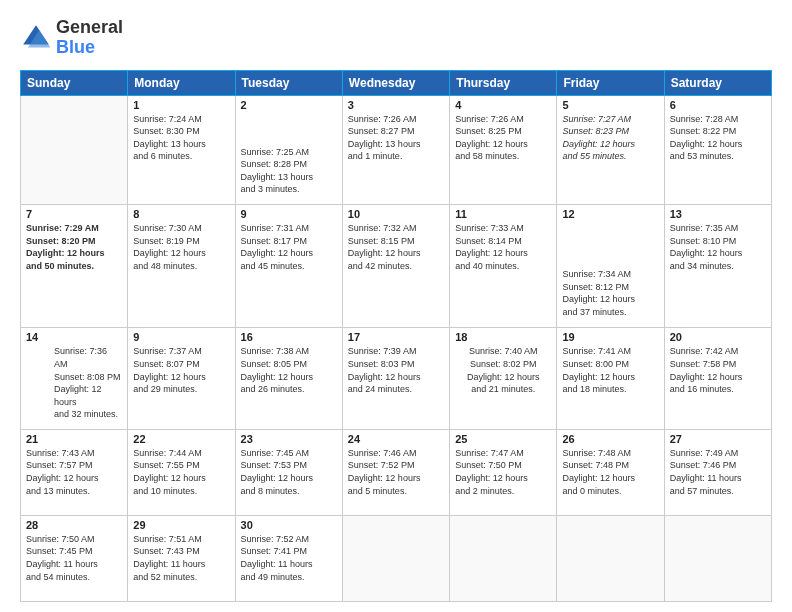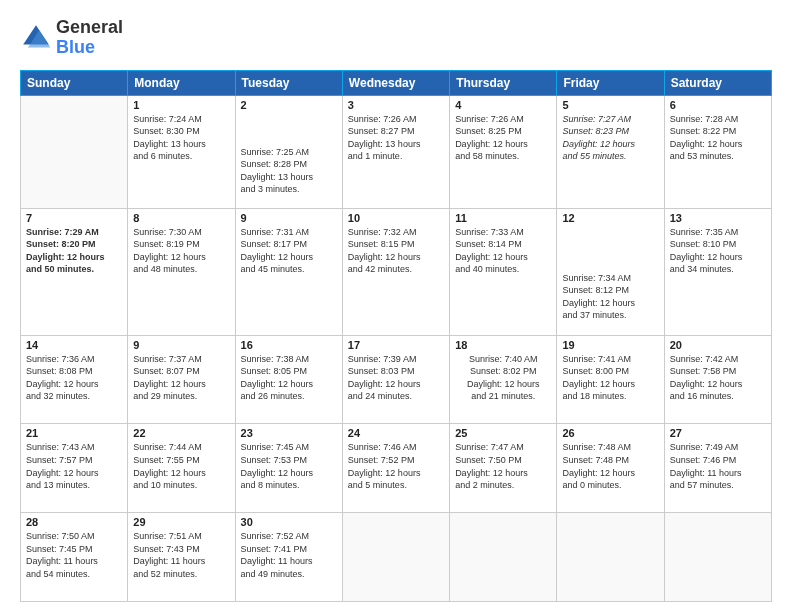--- a/index.html
+++ b/index.html
@@ -218,21 +218,21 @@
             <div class="day-number">13</div>
             <div class="day-info" style="white-space: pre-line;">Sunrise: 7:35 AM
 Sunset: 8:10 PM
 Daylight: 12 hours
 and 34 minutes.</div>
           </td>
         </tr>
         <tr>
           <td>
             <div class="day-number">14</div>
-            <div class="day-info" style="white-space: pre-line;">Sunrise: 7:36 AM
+            <div class="day-info" style="white-space: pre-line; margin-left: 28px;">Sunrise: 7:36 AM
 Sunset: 8:08 PM
 Daylight: 12 hours
 and 32 minutes.</div>
           </td>
           <td>
             <div class="day-number">9</div>
             <div class="day-info" style="white-space: pre-line;">Sunrise: 7:37 AM
 Sunset: 8:07 PM
 Daylight: 12 hours
 and 29 minutes.</div>

